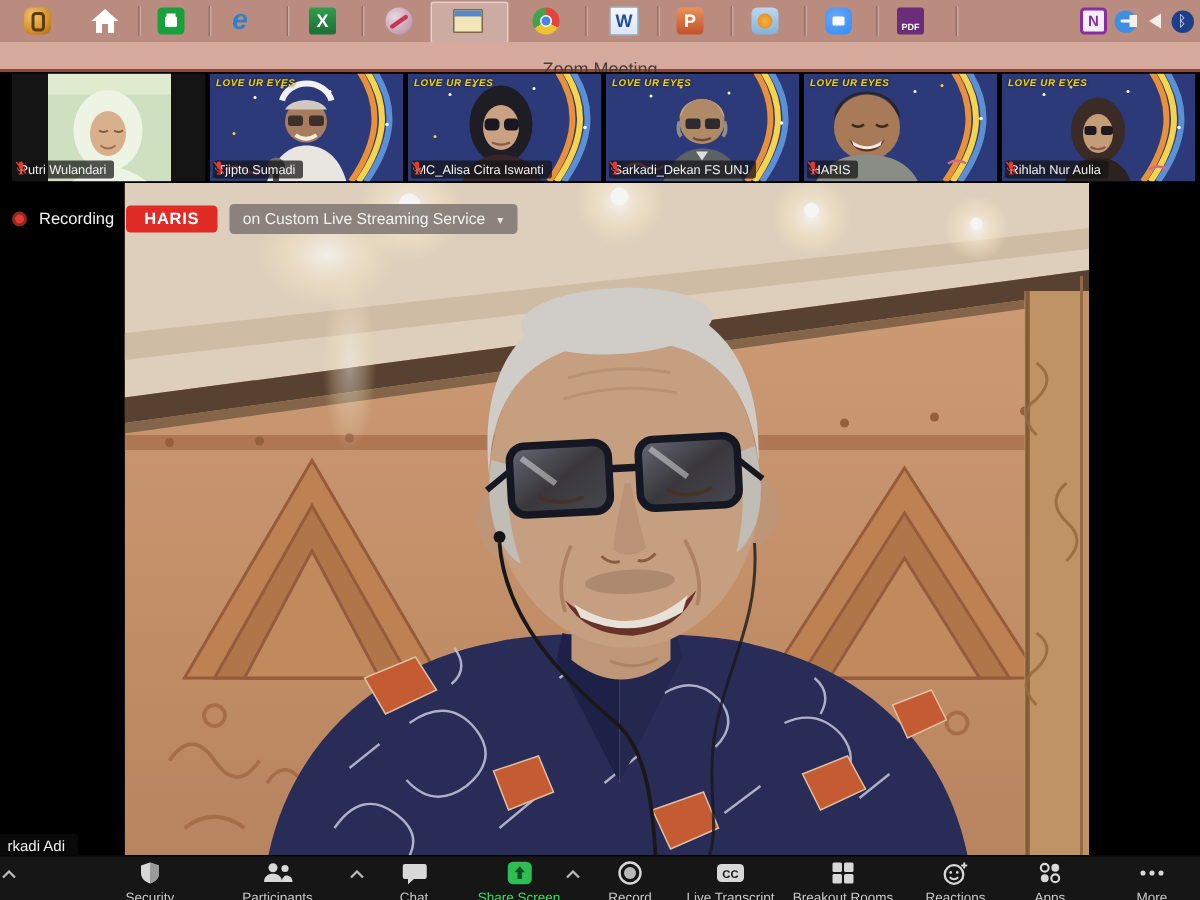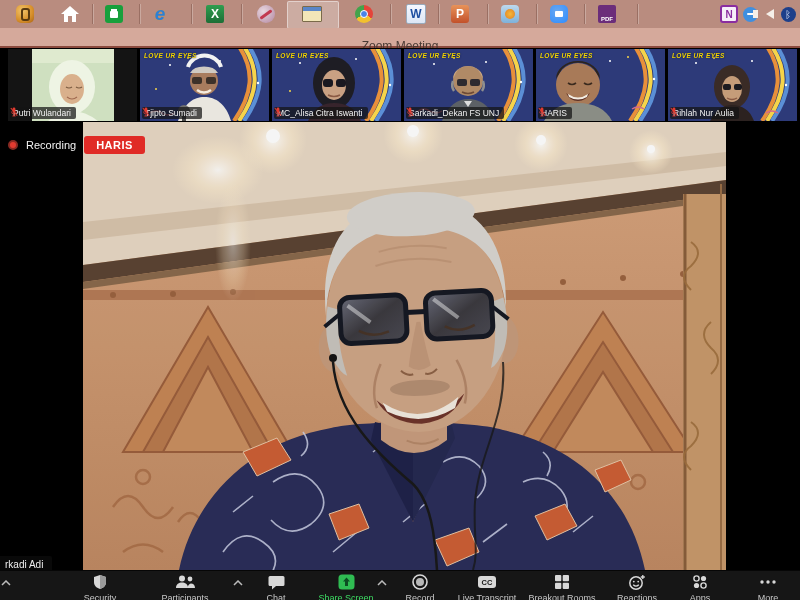--- a/index.html
+++ b/index.html
@@ -477,20 +477,24 @@
         <circle cx="250" cy="236" r="4" fill="#141414"></circle>
 
         <rect x="0" y="0" width="643" height="448" fill="#000" opacity=".04"></rect>
       </svg>
     </div>
 
     <div id="recrow">
       <span class="recdot"></span>
       <span class="rectext">Recording</span>
       <span class="livebadge">HARIS</span>
+      <span class="streampill">
+        <span>on Custom Live Streaming Service</span>
+        <span class="caret">▾</span>
+      </span>
     </div>
 
     <div id="speakertag">rkadi Adi</div>
   </div>
 
   <div id="toolbar">
     <svg class="tcaret" style="left:1px" width="10" height="6" viewBox="0 0 10 6">
         <path d="M1 5 L5 1 L9 5" stroke="#bbb" stroke-width="1.5" fill="none"></path>
       </svg>
 

